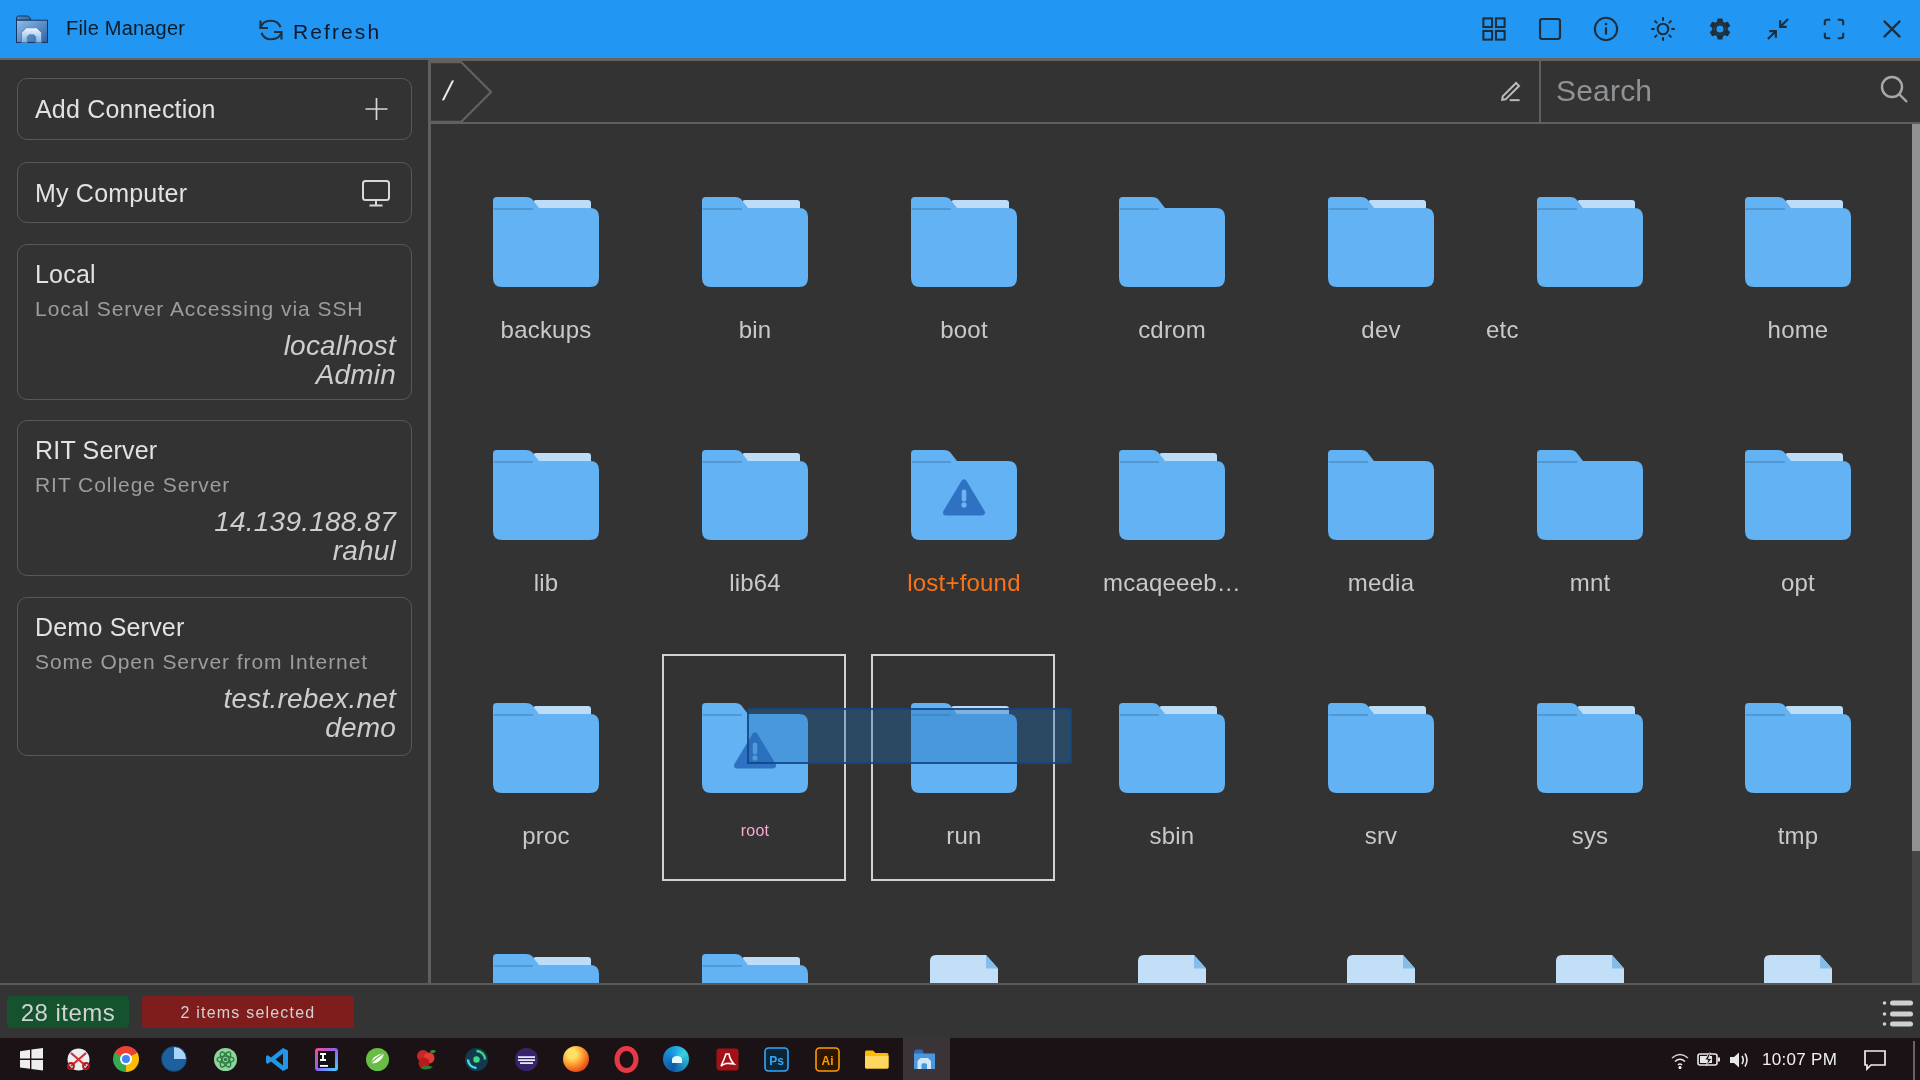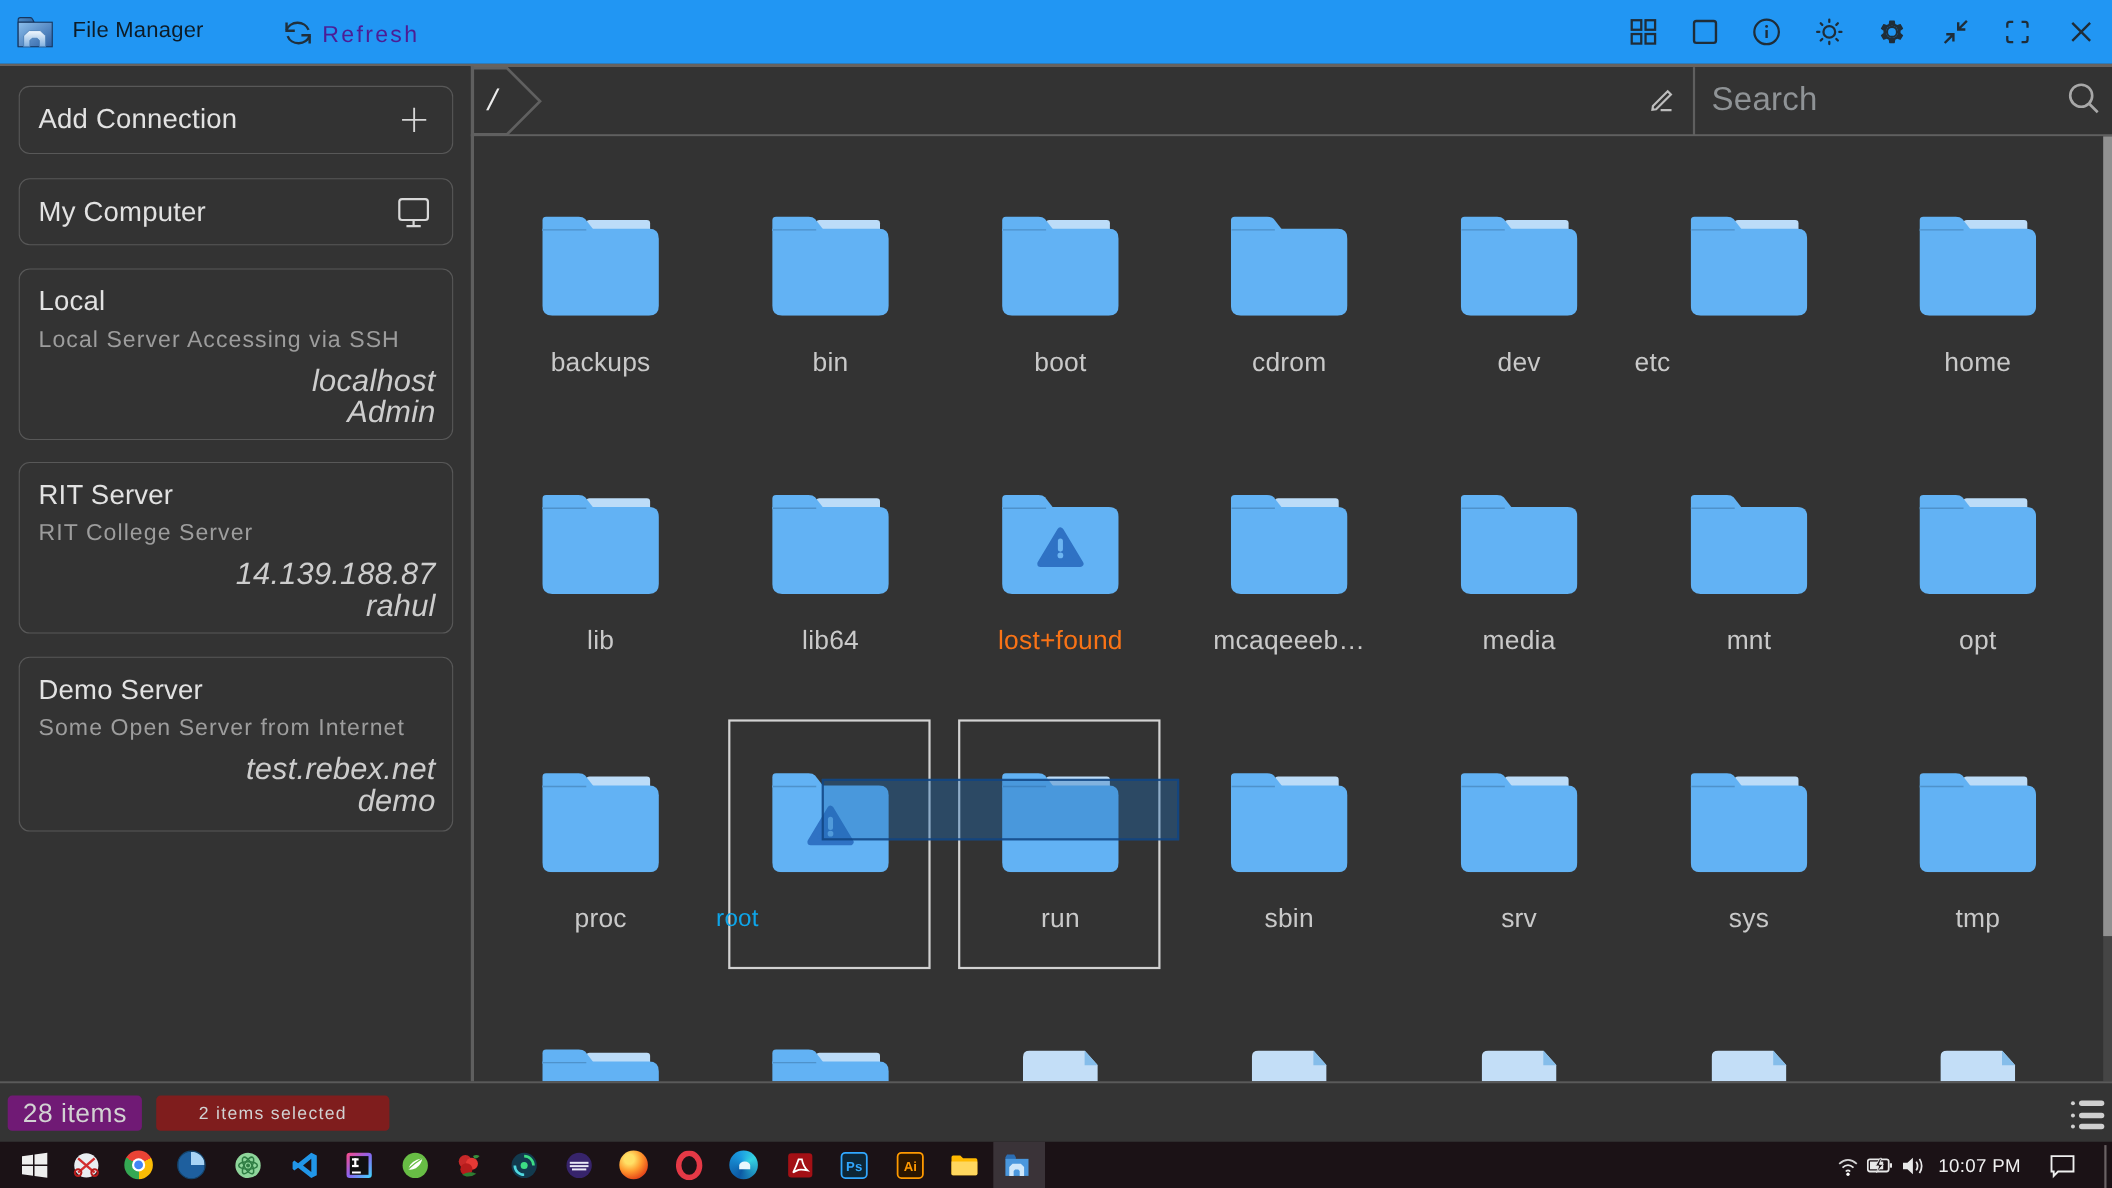--- a/index.html
+++ b/index.html
@@ -31,21 +31,21 @@
     </svg>
   <div class="abs" style="left:66px;top:17px;font-size:20px;color:#0d1b26;letter-spacing:0.2px">File Manager</div>
   <svg style="position:absolute;left:256px;top:17px" width="30" height="26" viewBox="0 0 30 26">
       <g fill="none" stroke="#20303c" stroke-width="2.2">
         <path d="M4.5,10.5 A 10.5,9.5 0 0 1 24.5,10.2"></path>
         <path d="M25.5,15.5 A 10.5,9.5 0 0 1 5.5,15.8"></path>
       </g>
       <path d="M4.5,3.5 V11 H12" fill="none" stroke="#20303c" stroke-width="2.2"></path>
       <path d="M25.5,22.5 V15 H18" fill="none" stroke="#20303c" stroke-width="2.2"></path>
     </svg>
-  <div class="abs" style="left:293px;top:20px;font-size:21px;color:#4c1d95;letter-spacing:2.1px">Refresh</div>
+  <div class="abs" style="left:293px;top:20px;font-size:21px;color:#0f172a;letter-spacing:2.1px">Refresh</div>
   <svg style="position:absolute;left:1481px;top:16px" width="26" height="26" viewBox="0 0 24 24">
       <g fill="none" stroke="#1f2d38" stroke-width="1.9">
         <rect x="2.2" y="2.2" width="8" height="8"></rect>
         <rect x="13.8" y="2.2" width="8" height="8"></rect>
         <rect x="2.2" y="13.8" width="8" height="8"></rect>
         <rect x="13.8" y="13.8" width="8" height="8"></rect>
       </g>
     </svg>
     <svg style="position:absolute;left:1537px;top:16px" width="26" height="26" viewBox="0 0 24 24">
       <rect x="2.8" y="2.8" width="18.4" height="18.4" rx="2" fill="none" stroke="#1f2d38" stroke-width="2"></rect>
@@ -277,21 +277,21 @@
       <div style="position:absolute;left:702px;top:702px">
         <svg width="106" height="91" viewBox="0 0 106 91" style="display:block">
           <path d="M0,14 L0,4.5 Q0,1 3.5,1 L33,1 Q37,1 39,3 L47.5,14 Z" fill="#62b2f4"></path>
           <path d="M0,12 L97,12 Q106,12 106,21 L106,82 Q106,91 97,91 L9,91 Q0,91 0,82 Z" fill="#62b2f4"></path>
           <line x1="0.6" y1="13" x2="40" y2="13" stroke="rgba(10,30,60,0.22)" stroke-width="1.3"></line>
           <path d="M53,33.5 L71,63.5 L35,63.5 Z" fill="#2f72c4" stroke="#2f72c4" stroke-width="6" stroke-linejoin="round"></path>
           <rect x="50.7" y="40.5" width="4.6" height="12" rx="2.3" fill="#6db5f1"></rect>
           <circle cx="53" cy="55.9" r="2.6" fill="#6db5f1"></circle>
         </svg>
       </div>
-      <div style="position:absolute;left:651px;top:822px;width:208px;text-align:left;font-size:22px;letter-spacing:0.2px;color:#0ea5e9">root</div>
+      <div style="position:absolute;left:651px;top:822px;width:208px;text-align:center;font-size:16px;letter-spacing:0.2px;color:#f9a8d4">root</div>
       <div style="position:absolute;left:911px;top:702px">
         <svg width="106" height="91" viewBox="0 0 106 91" style="display:block">
           <rect x="40" y="4" width="58" height="16" rx="3" fill="#bcdcf8"></rect>
           <path d="M0,14 L0,4.5 Q0,1 3.5,1 L33,1 Q37,1 39,3 L47.5,14 Z" fill="#62b2f4"></path>
           <path d="M0,12 L97,12 Q106,12 106,21 L106,82 Q106,91 97,91 L9,91 Q0,91 0,82 Z" fill="#62b2f4"></path>
           <line x1="0.6" y1="13" x2="40" y2="13" stroke="rgba(10,30,60,0.22)" stroke-width="1.3"></line>
         </svg>
       </div>
       <div style="position:absolute;left:860px;top:822px;width:208px;text-align:center;font-size:24px;letter-spacing:0.2px;color:#c9c9c9">run</div>
       <div style="position:absolute;left:1119px;top:702px">
@@ -378,21 +378,21 @@
       </div>
       <div style="position:absolute;left:747px;top:708px;width:325px;height:56px;background:rgba(33,110,182,0.38);border:2px solid rgba(17,68,130,0.85);box-sizing:border-box"></div>
   </div>
 </div>
 
 <div class="abs" style="left:1912px;top:124px;width:8px;height:859px;background:#454545"></div>
 <div class="abs" style="left:1912px;top:124px;width:8px;height:727px;background:#919191"></div>
 
 <div class="abs" style="left:0;top:983px;width:1920px;height:2px;background:#5a5a5a"></div>
 <div class="abs" style="left:0;top:985px;width:1920px;height:53px;background:#343434">
-  <div class="abs" style="left:7px;top:11px;width:122px;height:32px;background:#701a75;border-radius:4px;color:#d2d2d2;font-size:24px;letter-spacing:0.5px;text-align:center;line-height:33px">28 items</div>
+  <div class="abs" style="left:7px;top:11px;width:122px;height:32px;background:#14532d;border-radius:4px;color:#d2d2d2;font-size:24px;letter-spacing:0.5px;text-align:center;line-height:33px">28 items</div>
   <div class="abs" style="left:142px;top:11px;width:212px;height:32px;background:#7f1d1d;border-radius:4px;color:#d2d2d2;font-size:16px;letter-spacing:1.2px;text-align:center;line-height:33px">2 items selected</div>
 </div>
 <svg style="position:absolute;left:1881px;top:998px" width="33" height="31" viewBox="0 0 33 31">
     <g fill="#d0d0d0">
       <circle cx="3.5" cy="5" r="1.8"></circle>
       <circle cx="3.5" cy="16" r="1.8"></circle>
       <circle cx="3.5" cy="26" r="1.8"></circle>
       <rect x="9" y="2.5" width="23" height="5" rx="2.5"></rect>
       <rect x="9" y="13.5" width="23" height="5" rx="2.5"></rect>
       <rect x="9" y="23.5" width="23" height="5" rx="2.5"></rect>

